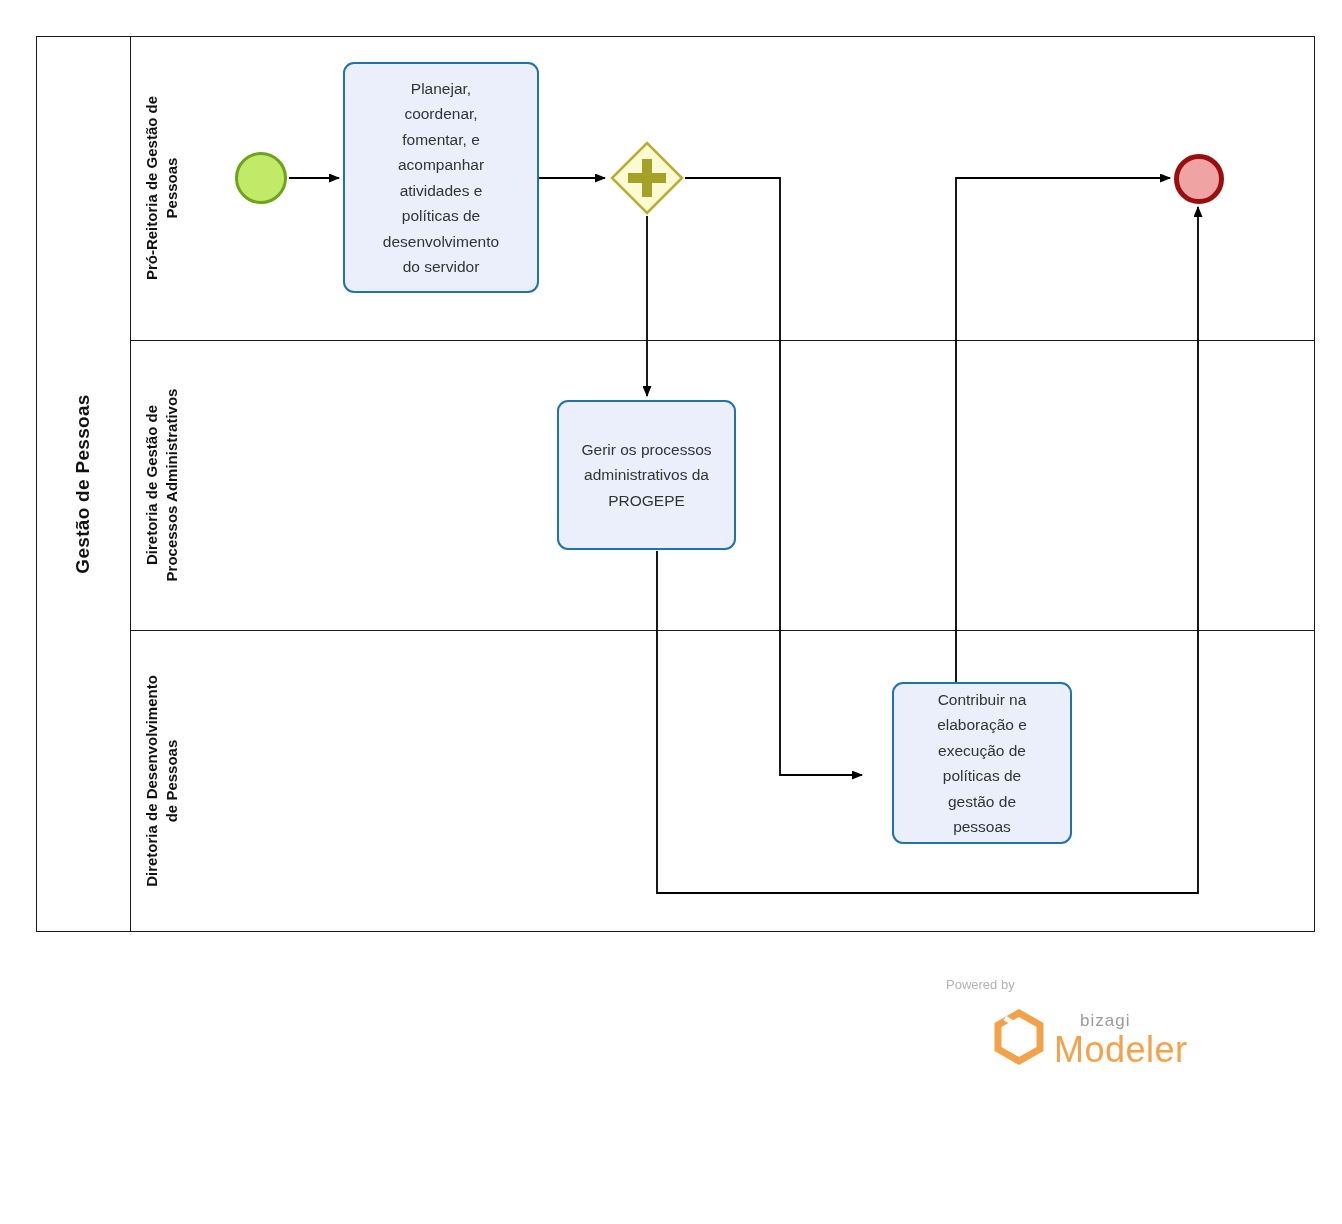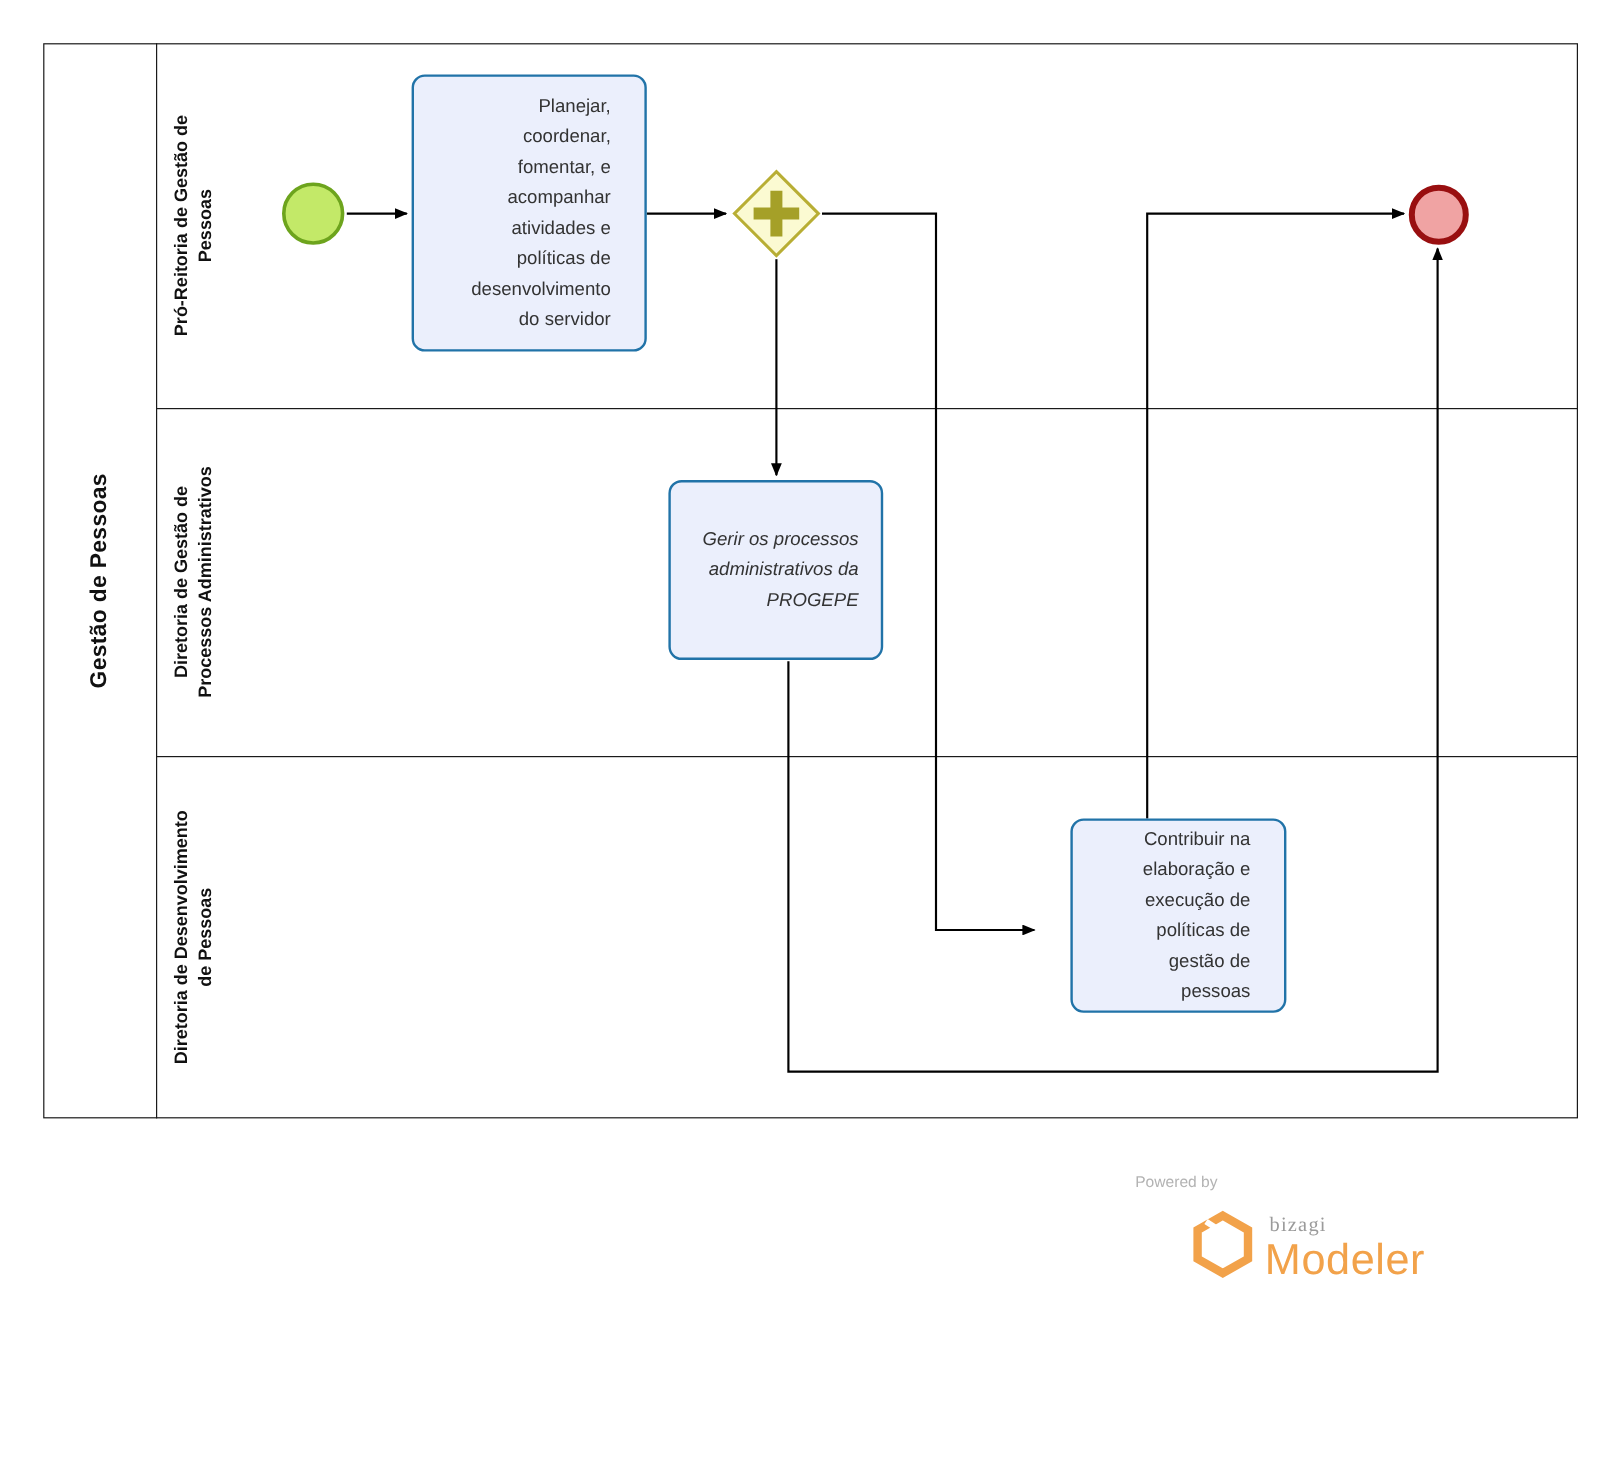--- a/index.html
+++ b/index.html
@@ -46,35 +46,34 @@
     position:absolute; left:1174px; top:154px; width:50px; height:50px;
     border-radius:50%; background:#f0a3a3; border:5px solid #990f10;
   }
 
   
   .task {
     position:absolute; background:#ebeffc; border:2.5px solid #2173a8;
     border-radius:11px; display:flex; align-items:center; justify-content:center;
   }
   .task-text {
-    display:block; text-align:right; font-size:15.5px; line-height:25.5px; color:#333;
+    display:block; text-align:center; font-size:15.5px; line-height:25.5px; color:#333;
   }
 
   
   svg.gateway { position:absolute; left:609px; top:140px; }
 
   
   .powered {
     position:absolute; left:946px; top:977px; font-size:13px; color:#b3b3b3;
   }
   svg.bizagi-logo { position:absolute; left:992px; top:1006px; }
   .brand {
-    position:absolute; left:1058px; top:1011px; font-size:17px; color:#9b9b9b;
+    position:absolute; left:1080px; top:1011px; font-size:17px; color:#9b9b9b;
     letter-spacing:1px;
-    font-family:Liberation Serif, serif;
   }
   .product {
     position:absolute; left:1054px; top:1029px; font-size:36px; color:#f2a24a;
     letter-spacing:0.5px;
   }
 </style>
 </head>
 <body>
 
 <div id="diagram">
@@ -118,21 +117,21 @@
   <div class="task" style="left:343px; top:62px; width:196px; height:231px;">
     <span class="task-text" style="width:136px;">Planejar, coordenar, fomentar, e acompanhar atividades e políticas de desenvolvimento do servidor</span>
   </div>
 
   <svg class="gateway" width="76" height="76">
     <polygon points="38,3 73,38 38,73 3,38" fill="#fbfad2" stroke="#b8ae34" stroke-width="2.5"></polygon>
     <path d="M38 19 V57 M19 38 H57" stroke="#a5a028" stroke-width="10" fill="none"></path>
   </svg>
 
   <div class="task" style="left:557px; top:400px; width:179px; height:150px;">
-    <span class="task-text" style="width:138px;font-style:italic;">Gerir os processos administrativos da PROGEPE</span>
+    <span class="task-text" style="width:138px;">Gerir os processos administrativos da PROGEPE</span>
   </div>
 
   <div class="task" style="left:892px; top:682px; width:180px; height:162px;">
     <span class="task-text" style="width:120px;">Contribuir na elaboração e execução de políticas de gestão de pessoas</span>
   </div>
 
   <div class="end-event"></div>
 
   <div class="powered">Powered by</div>
   <svg class="bizagi-logo" width="54" height="62" viewBox="0 0 54 62">

